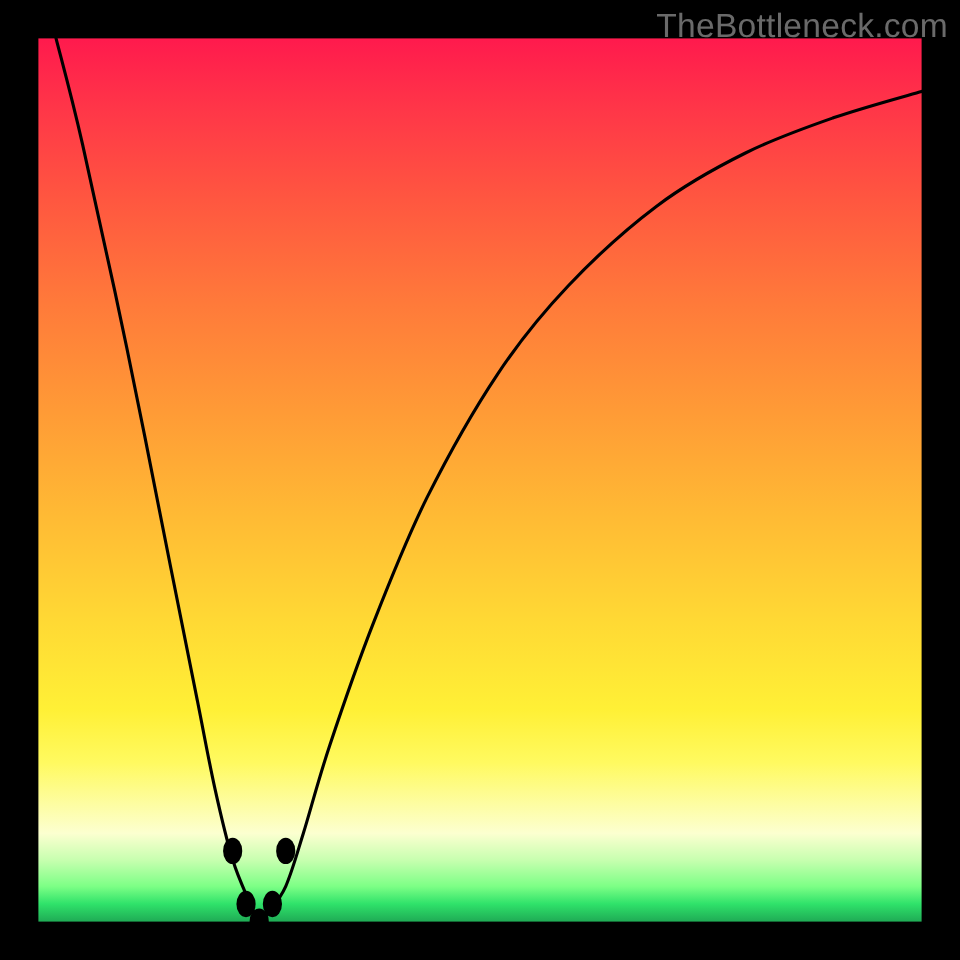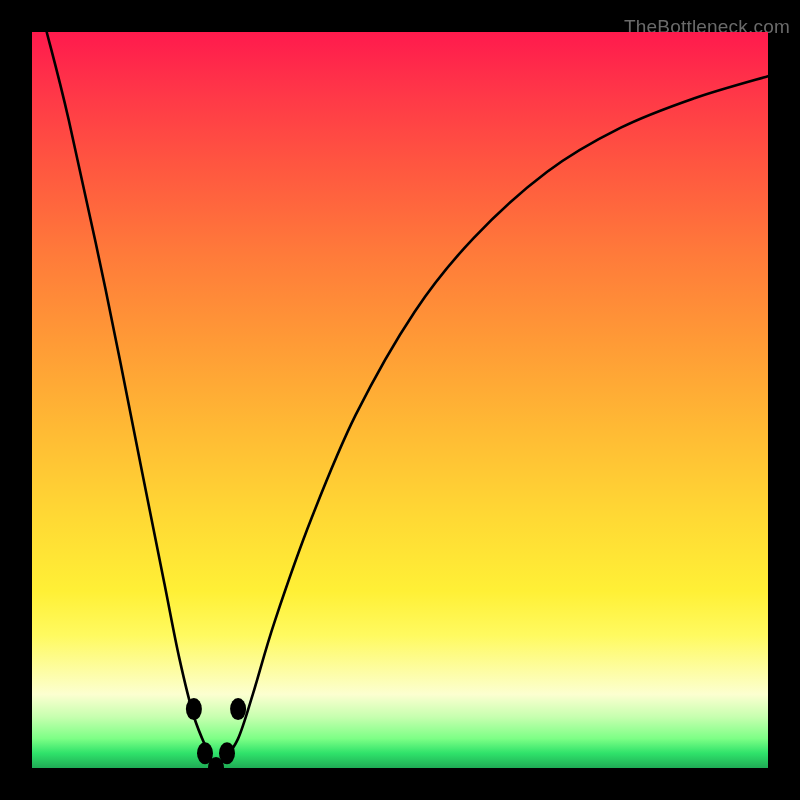--- a/index.html
+++ b/index.html
@@ -29,24 +29,24 @@
       #fffa60 82%,
       #fcffd0 90%,
       #c8ffb0 93%,
       #7dff86 96%,
       #2fe26a 98%,
       #1fab55 100%
     );
   }
   .watermark {
     position: absolute;
-    top: 16px;
+    top: 6px;
     right: 10px;
     color: #6a6a6a;
-    font-size: 19px;
+    font-size: 28px;
     letter-spacing: 0.2px;
     user-select: none;
   }
   svg.curve {
     position: absolute;
     left: 0;
     top: 0;
     width: 736px;
     height: 736px;
     overflow: visible;

